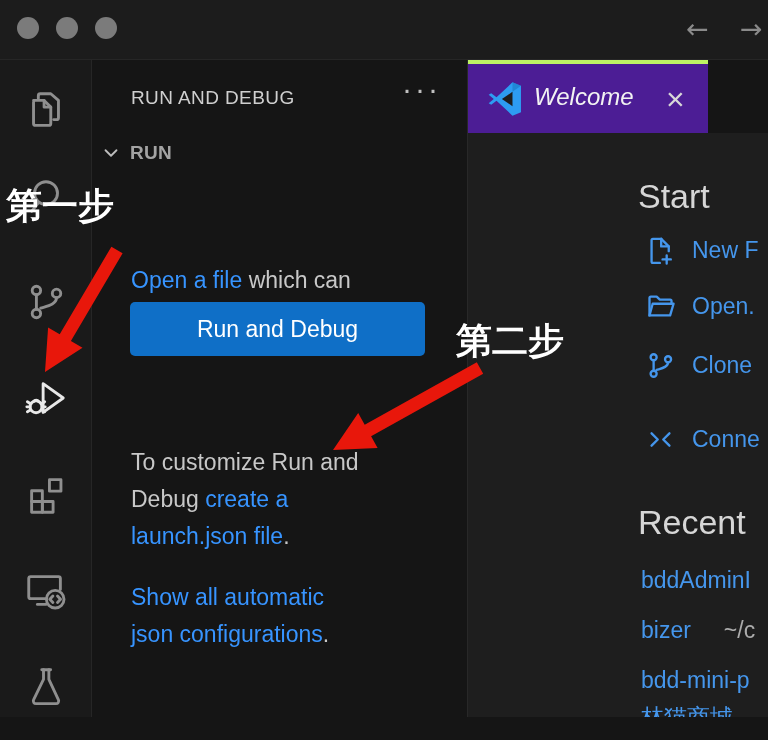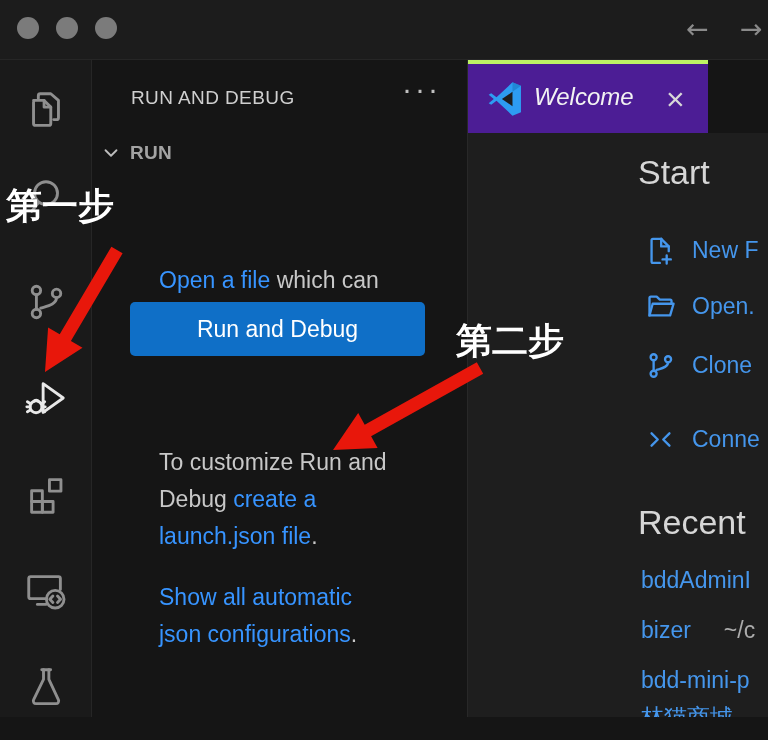--- a/index.html
+++ b/index.html
@@ -19,21 +19,21 @@
   .abar-item { position:absolute; left:18px; width:56px; height:56px; display:flex; align-items:center; justify-content:center; color:#8f8f8f; }
   .abar-item svg { width:46px; height:46px; }
   .abar-item.active { color:#e9e9e9; }
   
   .sidepanel { position:absolute; left:92px; top:60px; width:375px; height:680px; background:#151515; color:#c8c8c8; }
   .panel-title { position:absolute; left:39px; top:27px; font-size:19px; letter-spacing:.4px; color:#cfcfcf; white-space:nowrap; }
   .panel-more { position:absolute; left:310px; top:12px; font-size:30px; letter-spacing:3px; color:#c0c0c0; cursor:default; }
   .run-row { position:absolute; left:8px; top:82px; display:flex; align-items:center; color:#a3a3a3;text-align:right; }
   .run-row svg { width:22px; height:22px; margin-right:8px; color:#bdbdbd; }
   .run-label { font-size:19px; font-weight:700; letter-spacing:.3px; }
-  .p-text { position:absolute; left:39px; font-size:23px; line-height:37px; color:#c8c8c8; white-space:nowrap;margin-left:28px; }
+  .p-text { position:absolute; left:39px; font-size:23px; line-height:37px; color:#c8c8c8; white-space:nowrap; }
   .p-text .line { display:block; }
   a.link { color:#3794ff; text-decoration:none; cursor:pointer; }
   .run-button { position:absolute; left:38px; top:242px; width:295px; height:54px; background:#0f6fc7; color:#ffffff;
     border:none; border-radius:5px; font-size:23px; font-family:inherit; cursor:pointer; }
   
   .editor { position:absolute; left:467px; top:60px; width:301px; height:680px; background:#151515; border-left:1px solid #282828; }
   .tabbar { position:absolute; left:0; top:0; width:301px; height:73px; background:#151515; }
   .tab { position:absolute; left:0; top:0; width:240px; height:73px; background:#4c1d95; border-top:4px solid #bef264; cursor:pointer; }
   .tab-logo { position:absolute; left:20px; top:18px; width:34px; height:34px; }
   .tab-label { position:absolute; left:66px; top:19px; font-size:24px; font-style:italic; color:#f2f2f2; white-space:nowrap; }
@@ -157,21 +157,21 @@
           <path fill="#2d9cf2" d="M72 1 97 11v78L72 99 25 55 9.5 67 2 62.5 17 50 2 37.5 9.5 33 25 45z"></path>
           <path fill="#1e1e1e" d="M72 29 41 50l31 21z"></path>
           <path fill="#1372ba" d="M72 1 97 11 72 29z" opacity="0.5"></path>
         </svg>
         <span class="tab-label">Welcome</span>
         <span class="tab-close">×</span>
       </div>
     </div>
 
     <div class="ed-content">
-      <div class="ed-heading" style="top:20px">Start</div>
+      <div class="ed-heading" style="top:44px">Start</div>
 
       <div class="start-item" style="top:92px">
         <svg viewBox="0 0 24 24" fill="none" stroke="#4596ec" stroke-width="1.7" stroke-linejoin="round" stroke-linecap="round">
           <path d="M12.5 3.5H6.5a1 1 0 0 0-1 1V20a1 1 0 0 0 1 1h5"></path>
           <path d="M12.5 3.5 18 9v3.5"></path>
             <path d="M12.5 3.5V9H18"></path>
           <path d="M16.5 15.5v6M13.5 18.5h6"></path>
         </svg>
         <span class="lbl">New F</span>
       </div>

